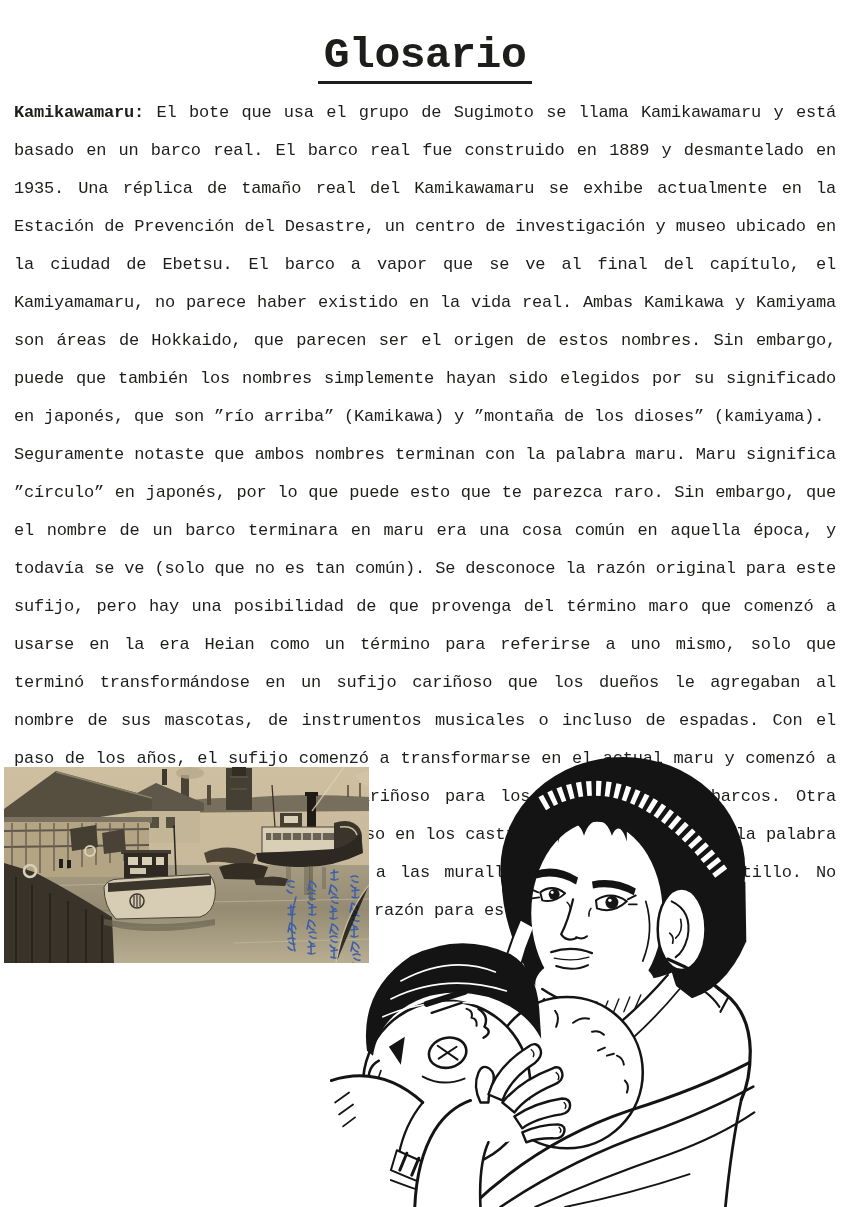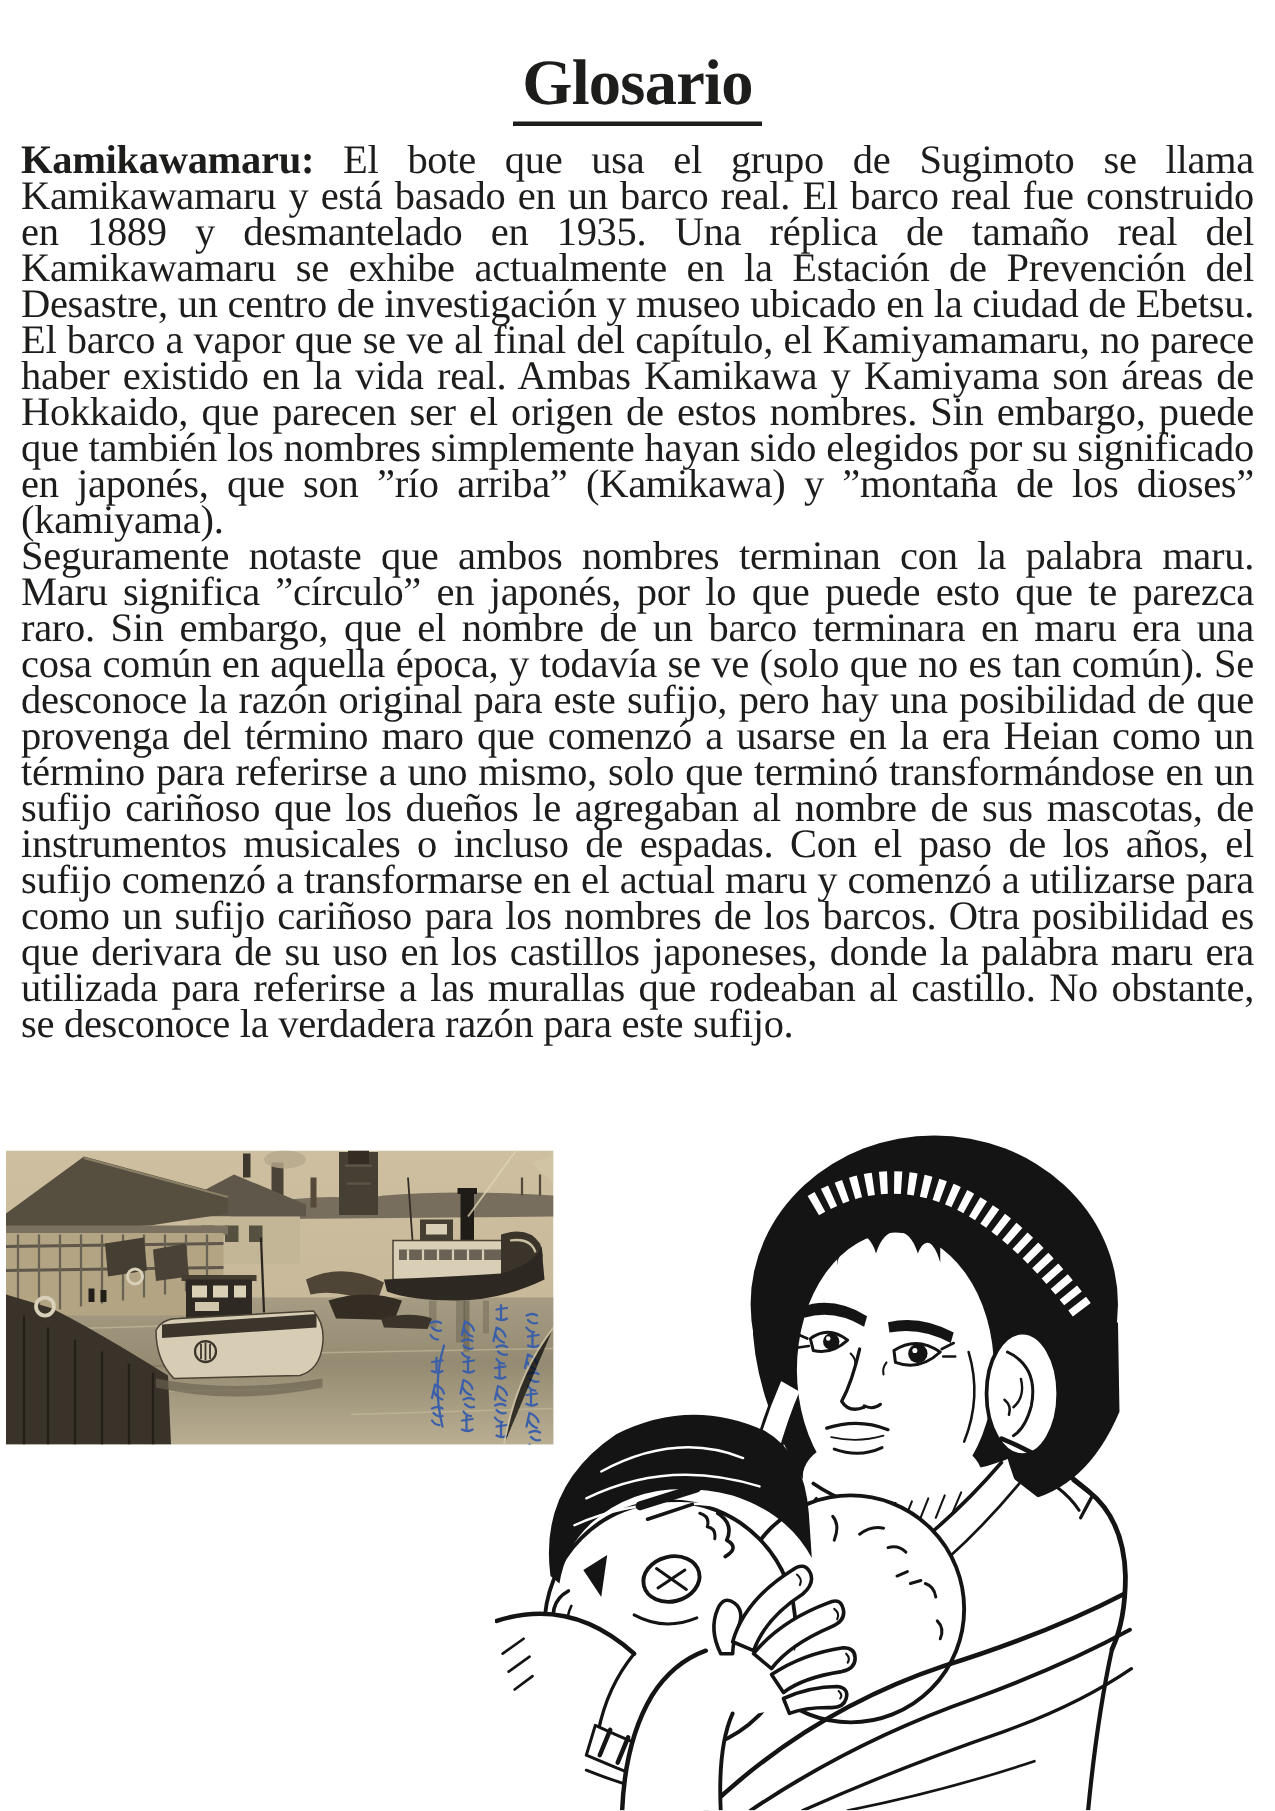--- a/index.html
+++ b/index.html
@@ -1,40 +1,40 @@
 <!DOCTYPE html>
 <html><head>
 <meta charset="utf-8">
 <style>
   html,body{margin:0;padding:0;background:#ffffff;}
   .page{
     position:relative;
     width:850px;height:1207px;
     background:#ffffff;
     overflow:hidden;
-    font-family:Liberation Serif, serif;
+    font-family:Liberation Mono, monospace;
     color:#1d1d1b;
   }
   .title-wrap{
     margin:34px 0 10px 0;
     text-align:center;
     line-height:1;
   }
   .title-text{
     display:inline-block;
     font-size:43px;
     font-weight:700;
     letter-spacing:-0.5px;
     padding:0 6px 4px 6px;
     border-bottom:3px solid #1d1d1b;
   }
   .body-text{
     margin:0 14px;
-    font-size:27px;
-    line-height:24px;
+    font-size:17px;
+    line-height:38px;
     letter-spacing:-0.2px;
     text-align:justify;
   }
   .body-text b{font-weight:700;}
   .photo-fig{
     position:absolute;
     left:4px;top:767px;
     width:365px;height:196px;
     margin:0;padding:0;
     line-height:0;

